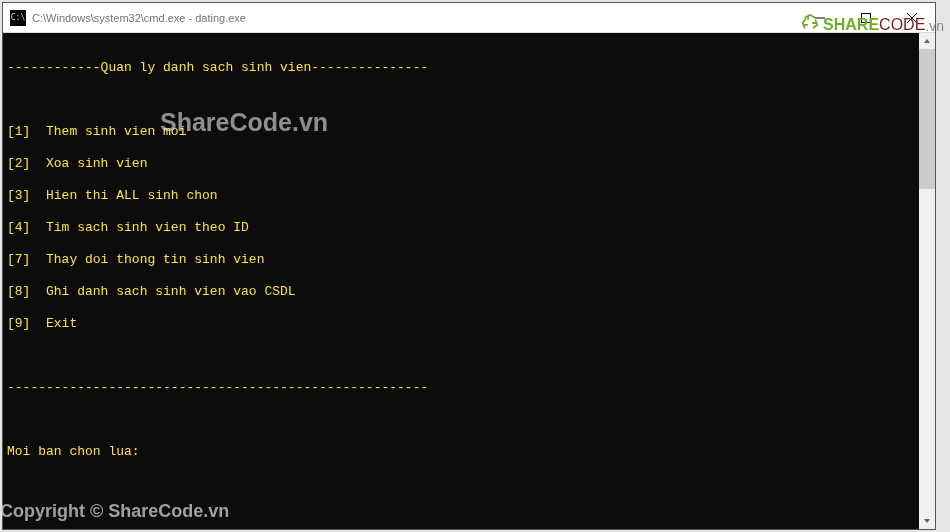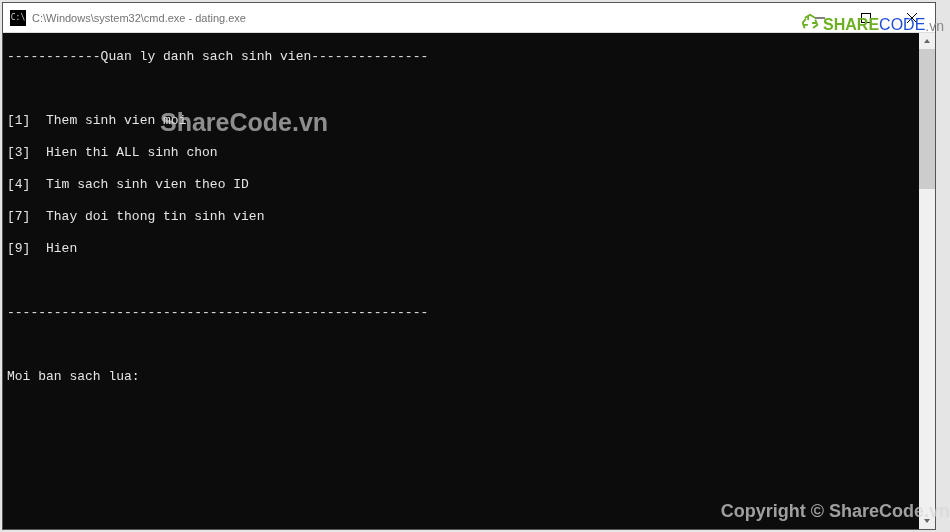--- a/index.html
+++ b/index.html
@@ -59,26 +59,26 @@
       align-items: center;
       justify-content: center;
       font-size: 11px;
       color: #000;
       background: #fff;
     }
     .titlebar-btn svg { width: 10px; height: 10px; }
     .console {
       flex: 1;
       background: #0c0c0c;
-      color: #e5e5e5;
+      color: #fde047;
       font-family: Consolas, "Courier New", monospace;
       font-size: 13px;
       line-height: 16px;
       white-space: pre;
-      padding: 0 4px;
+      padding: 11px 4px;
       overflow: hidden;
       position: relative;
     }
     .console-line { display: block; }
     .scrollbar {
       position: absolute;
       right: 0;
       top: 30px;
       bottom: 0;
       width: 16px;
@@ -108,21 +108,21 @@
       font-size: 25px;
       font-weight: 600;
       font-family: Arial, sans-serif;
       pointer-events: none;
     }
     .watermark-bottom {
       position: absolute;
       bottom: 10px;
       left: 0;
       width: 100%;
-      text-align: right;
+      text-align: left;
       color: rgba(216,216,216,0.72);
       font-size: 18px;
       font-weight: 600;
       font-family: Arial, sans-serif;
       pointer-events: none;
     }
     .logo-corner {
       position: absolute;
       top: 12px;
       right: 6px;
@@ -132,21 +132,21 @@
       font-size: 16px;
       font-weight: bold;
       pointer-events: none;
     }
     .logo-icon {
       width: 22px;
       height: 22px;
       margin-right: 2px;
     }
     .logo-text-green { color: #6db024; }
-    .logo-text-gray { color: #1d4ed8; font-weight: normal; }
+    .logo-text-gray { color: #7f1d1d; font-weight: normal; }
     .logo-text-vn { color: #888; font-size: 14px; font-weight: normal; }
   </style>
 </head>
 <body>
 
 <div class="window">
   <div class="titlebar">
     <div class="titlebar-icon">
         <span>C:\</span>
       </div>
@@ -168,28 +168,30 @@
             <line x1="10" y1="0" x2="0" y2="10" stroke="#000" stroke-width="1"></line>
           </svg>
       </div>
     </div>
   </div>
 
   <div class="console">
 <span class="console-line">------------Quan ly danh sach sinh vien---------------</span>
 <span class="console-line"> </span>
 <span class="console-line"><span>[1]</span>  <span>Them sinh vien moi</span></span>
+<span class="console-line"><span>[2]</span>  <span>Xoa sinh vien</span></span>
 <span class="console-line"><span>[3]</span>  <span>Hien thi ALL sinh chon</span></span>
 <span class="console-line"><span>[4]</span>  <span>Tim sach sinh vien theo ID</span></span>
 <span class="console-line"><span>[7]</span>  <span>Thay doi thong tin sinh vien</span></span>
-<span class="console-line"><span>[9]</span>  <span>Hien</span></span>
+<span class="console-line"><span>[8]</span>  <span>Ghi danh sach sinh vien vao CSDL</span></span>
+<span class="console-line"><span>[9]</span>  <span>Exit</span></span>
 <span class="console-line"> </span>
 <span class="console-line">------------------------------------------------------</span>
 <span class="console-line"> </span>
-<span class="console-line">Moi ban sach lua:</span>
+<span class="console-line">Moi ban chon lua:</span>
   </div>
 
   <div class="scrollbar">
     <div class="scrollbar-btn">
       <svg viewBox="0 0 8 8">
           <polygon points="4,2 7,6 1,6" fill="#666"></polygon>
         </svg>
     </div>
     <div class="scrollbar-track">
       <div class="scrollbar-thumb"></div>

